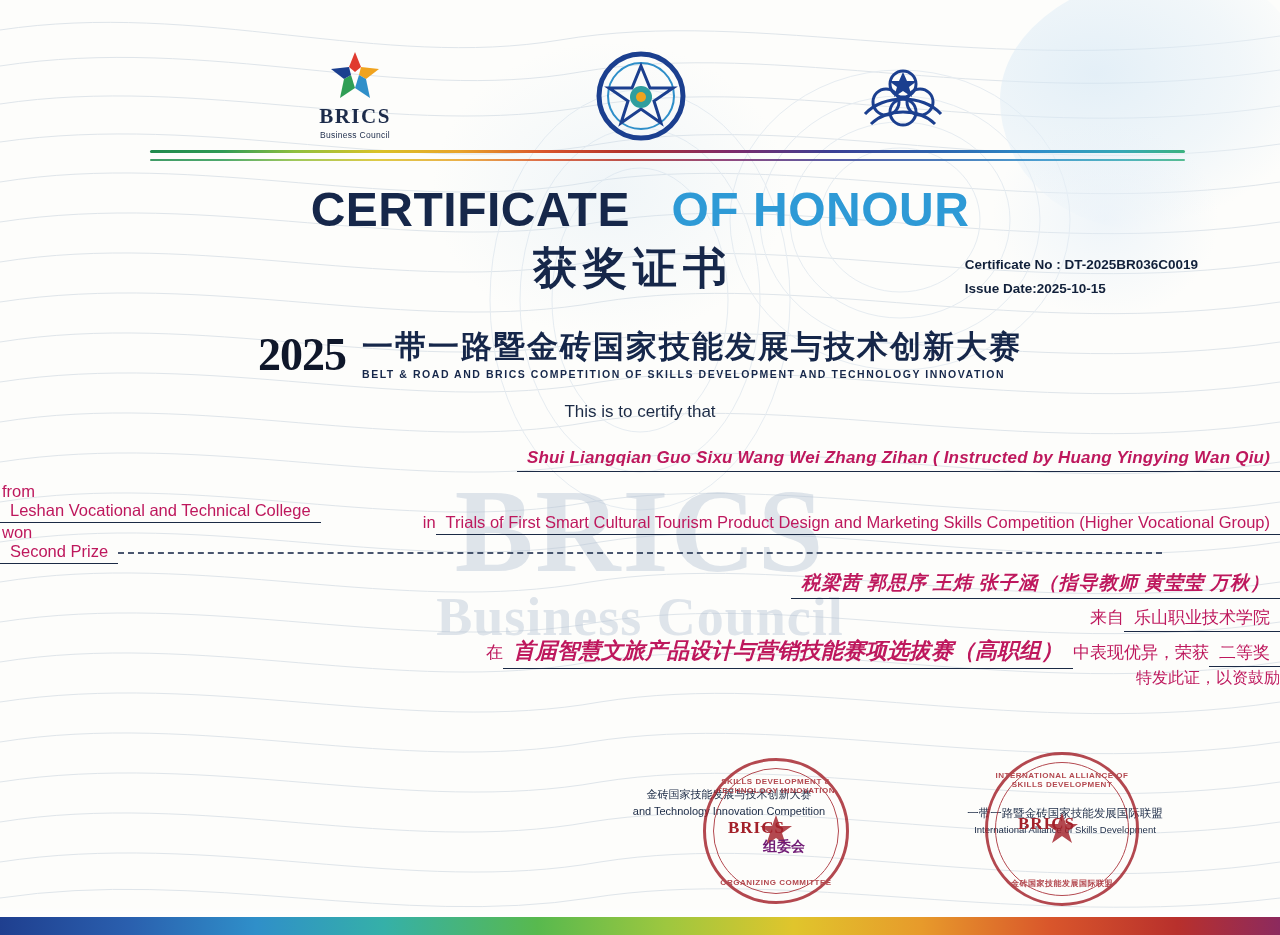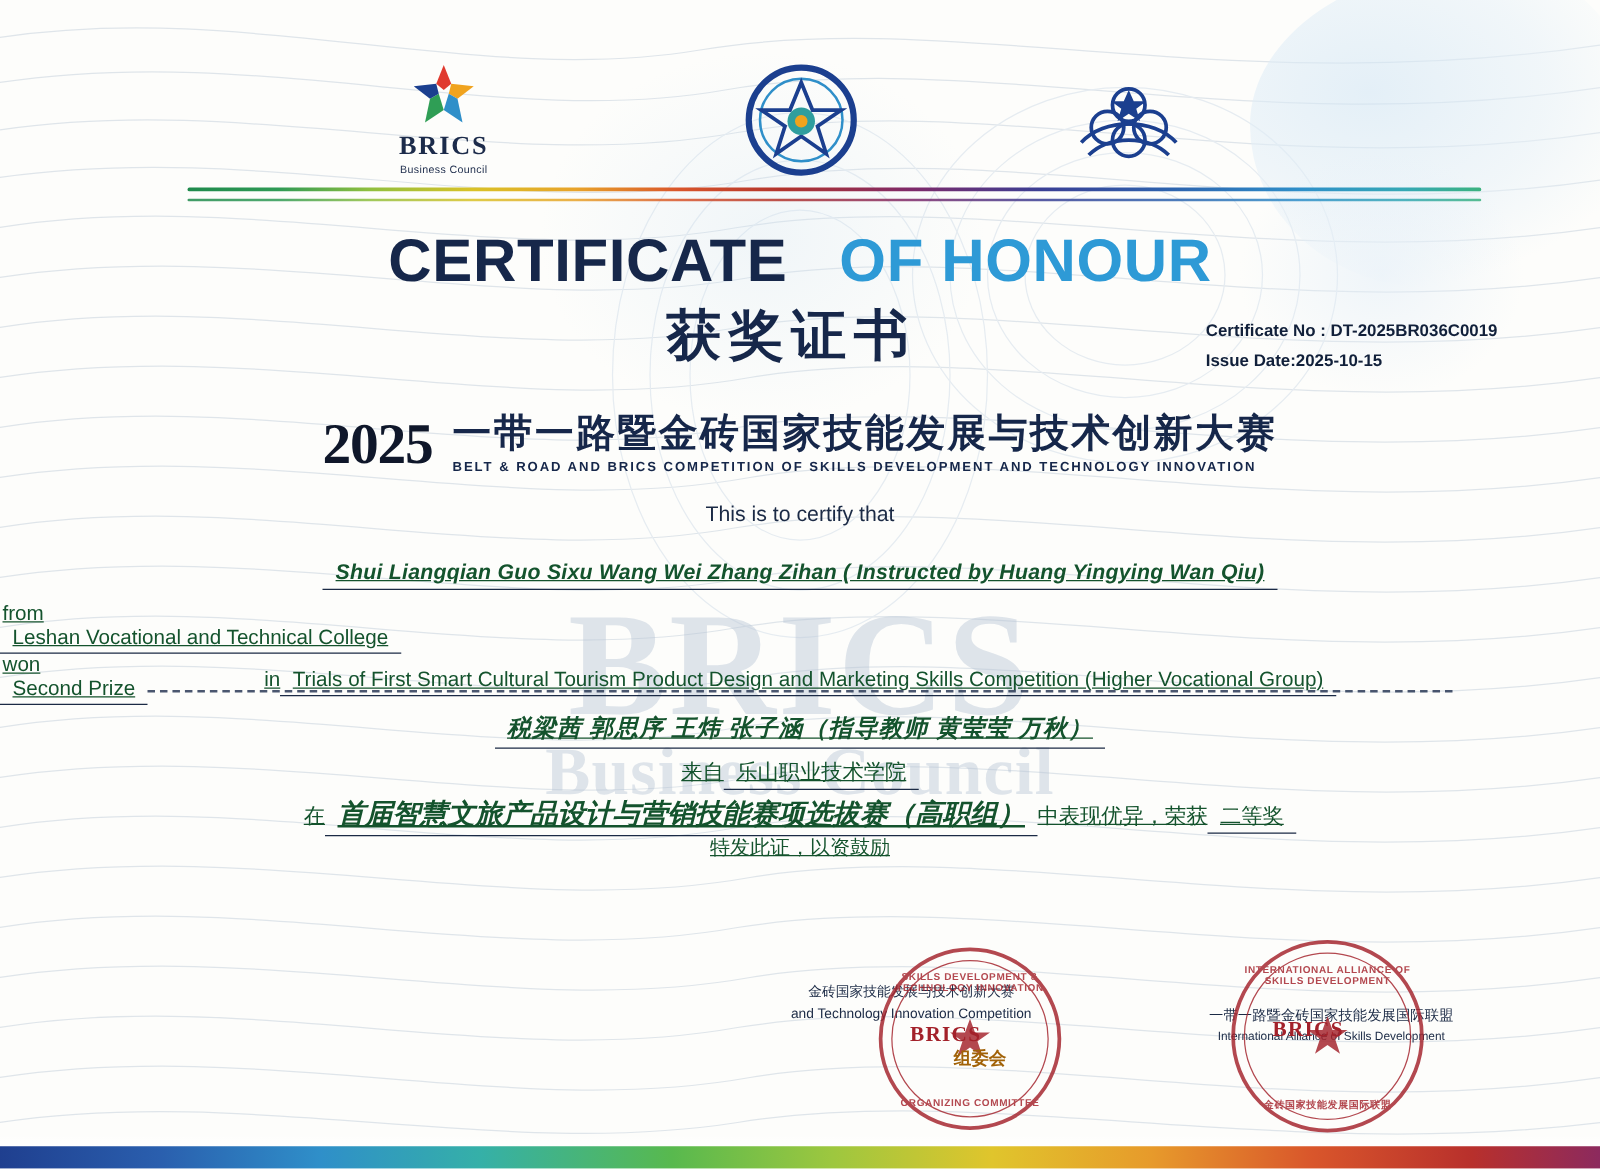--- a/index.html
+++ b/index.html
@@ -219,44 +219,43 @@
     text-align: center;
     font-size: 17px;
     color: #1b2a45;
   }
 
   .line {
     position: absolute;
     left: 0; right: 0;
     display: flex;
     align-items: baseline;
-    justify-content: center;
+    justify-content: flex-end;
     font-size: 16.5px;
-    color: #14532d;
+    color: #be185d;
     white-space: nowrap;
-    text-decoration: underline;
   }
   .ul {
     border-bottom: 1px solid #1b2a45;
     padding: 0 10px 2px 10px;
     display: inline-block;
   }
   .names-line {
     top: 448px;
     font-style: italic;
     font-weight: 700;
     font-size: 17px;
     letter-spacing: .2px;
   }
   .names-line .ul { padding-bottom: 3px; }
 
   .from-line { top: 482px; flex-direction: column; }
   .from-line .lbl { padding: 0 2px; }
 
-  .in-line { top: 535px; }
+  .in-line { top: 513px; }
 
   .dashes {
     position: absolute;
     left: 118px;
     right: 118px;
     top: 552px;
     border-top: 2px dashed #2b3a57;
     opacity: .85;
   }
 
@@ -332,21 +331,21 @@
   }
   .brics-mini-l { left: 728px; top: 818px; }
   .brics-mini-r { left: 1018px; top: 814px; }
 
   .org-cn {
     position: absolute;
     left: 763px; top: 838px;
     font-family: "Liberation Serif", serif;
     font-size: 14px;
     font-weight: 700;
-    color: #a16207;
+    color: #701a75;
   }
 </style>
 </head>
 <body>
 
 <div class="page">
 
   <div class="bg-waves">
     <svg viewBox="0 0 1280 935" preserveAspectRatio="none" xmlns="http://www.w3.org/2000/svg">
       <g fill="none" stroke="#dfe5ea" stroke-width="1">

